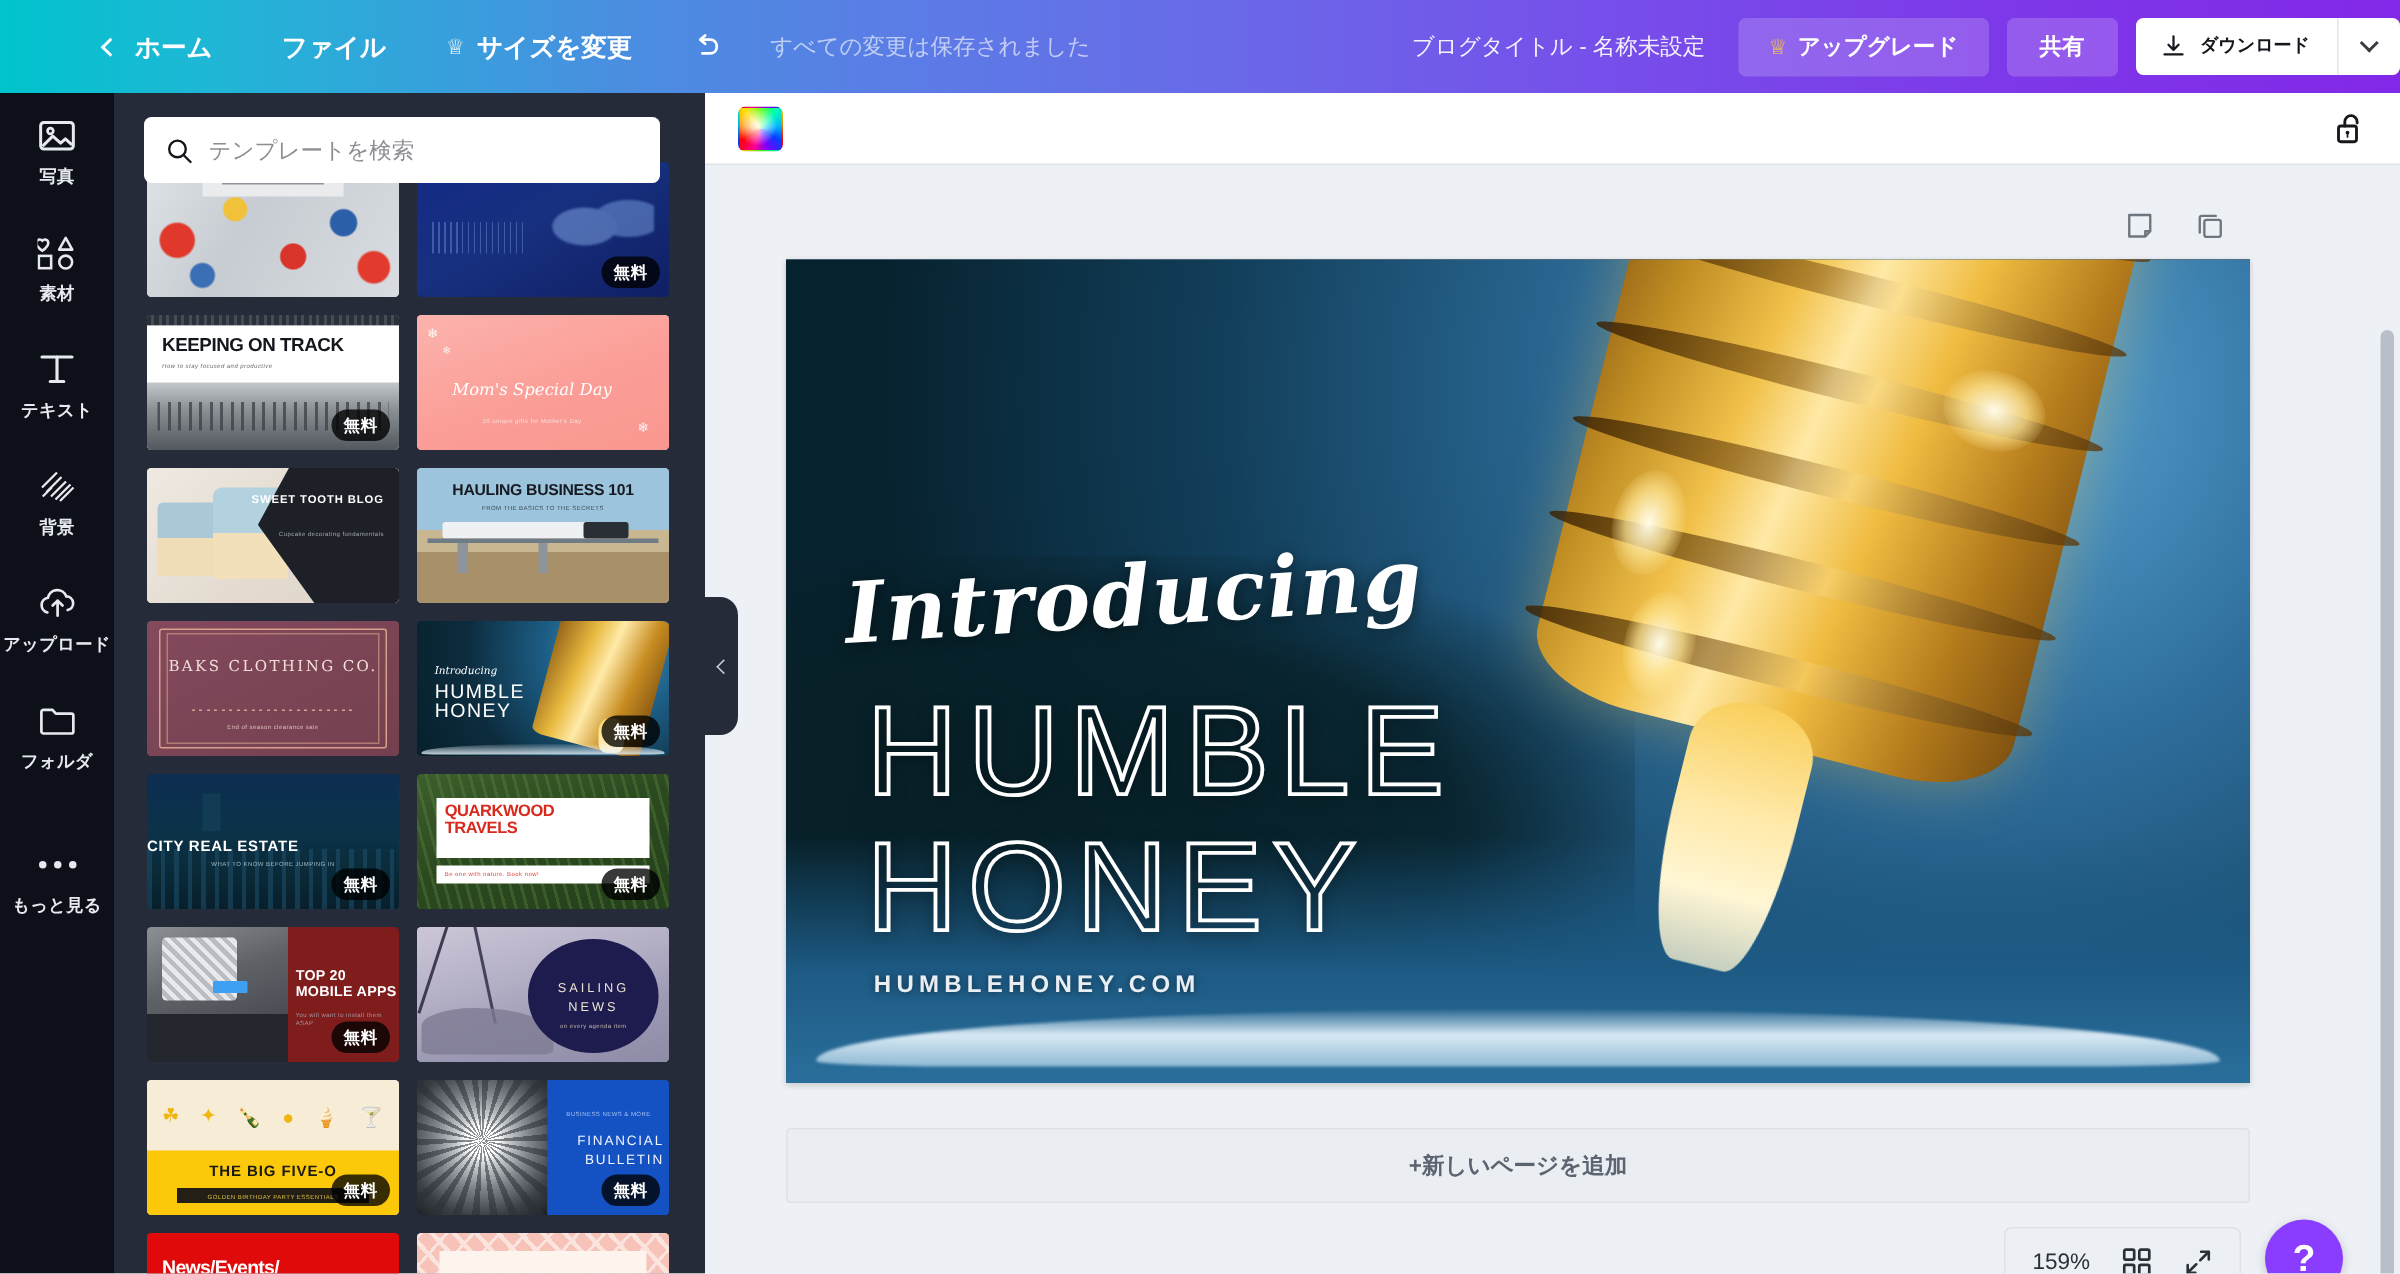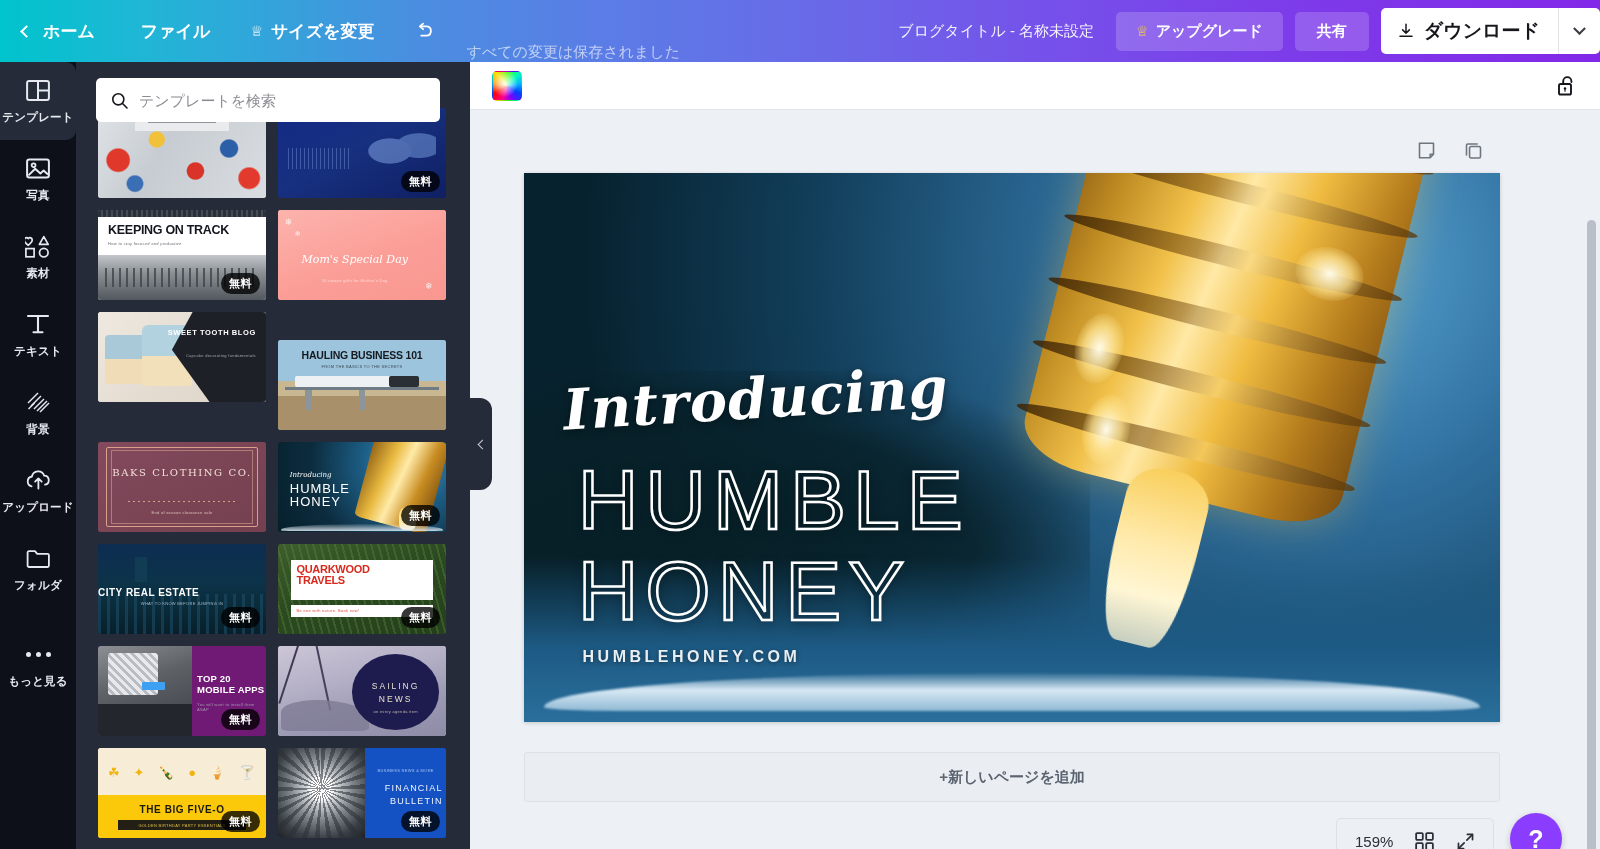--- a/index.html
+++ b/index.html
@@ -11,21 +11,21 @@
   }
   #app { position: relative; width: 1600px; height: 849px; }
 
   
   .topbar {
     position: absolute; top: 0; left: 0; width: 1600px; height: 62px;
     background: linear-gradient(90deg, #00c4cc 0%, #20b6d6 9%, #4a8ee0 26%, #5b7ce6 38%, #6a68e8 52%, #7650ea 66%, #7d3ae9 82%, #8228e8 100%);
     display: flex; align-items: center;
     z-index: 50;
   }
-  .tb-left { display: flex; align-items: flex-end; height: 100%; }
+  .tb-left { display: flex; align-items: center; height: 100%; padding-left: 47px; }
   .tb-item {
     display: flex; align-items: center; gap: 8px;
     color: #fff; font-size: 17px; font-weight: 700;
     padding: 0 20px; height: 100%;
     cursor: pointer; white-space: nowrap;
   }
   .tb-home { padding-left: 22px; padding-right: 26px; }
   .chev-left {
     display: inline-block; width: 9px; height: 9px;
     border-left: 2.2px solid #fff; border-bottom: 2.2px solid #fff;
@@ -53,22 +53,22 @@
     white-space: nowrap;
   }
   .btn-share {
     background: rgba(255,255,255,0.18);
     color: #fff; font-size: 15px; font-weight: 700;
     padding: 10px 22px; border-radius: 5px; cursor: pointer;
     white-space: nowrap;
   }
   .dl-group { display: flex; align-items: stretch; border-radius: 5px; overflow: hidden; }
   .btn-download {
-    background: #fff; color: #16161d; font-size: 19px; font-weight: 700;
-    padding: 10px 18px 10px 16px; display: flex; align-items: center; gap: 9px;
+    background: #fff; color: #16161d; font-size: 12px; font-weight: 700;
+    padding: 10px 18px 10px 16px; display: flex; align-items: flex-start; gap: 9px;
     cursor: pointer; white-space: nowrap;
   }
   .dl-caret {
     background: #fff; width: 42px; display: flex; align-items: center; justify-content: center;
     cursor: pointer; border-left: 1px solid #e4e4e8;
   }
   .caret-d {
     width: 9px; height: 9px; border-right: 2px solid #3b3b44; border-bottom: 2px solid #3b3b44;
     transform: rotate(45deg) translate(-2px,-2px);
   }
@@ -318,30 +318,20 @@
         </div>
         <div class="dl-caret">
           <span class="caret-d"></span>
         </div>
       </div>
     </div>
   </div>
 
   <div class="rail">
 
-    <div class="rail-item active">
-      <span class="rail-ico">
-        <svg width="24" height="21" viewBox="0 0 24 21" fill="none">
-          <rect x="1.1" y="1.1" width="21.8" height="18.8" rx="2" stroke="#e6e9ef" stroke-width="2"></rect>
-          <line x1="12" y1="1.1" x2="12" y2="19.9" stroke="#e6e9ef" stroke-width="2"></line>
-          <line x1="12" y1="10.5" x2="22.9" y2="10.5" stroke="#e6e9ef" stroke-width="2"></line>
-        </svg>
-      </span>
-      <span class="rail-label">テンプレート</span>
-    </div>
 
     <div class="rail-item">
       <span class="rail-ico">
         <svg width="24" height="21" viewBox="0 0 24 21" fill="none">
           <rect x="1.1" y="1.6" width="21.8" height="17.8" rx="2.2" stroke="#e6e9ef" stroke-width="2"></rect>
           <circle cx="7.6" cy="7.3" r="1.9" stroke="#e6e9ef" stroke-width="1.8"></circle>
           <path d="M2.4 17.4L9.2 10.8L14.4 15.4L17.6 12.6L22 16.6" stroke="#e6e9ef" stroke-width="2" stroke-linejoin="round" fill="none"></path>
         </svg>
       </span>
       <span class="rail-label">写真</span>
@@ -472,21 +462,21 @@
           <div style="position:absolute;left:4%;top:26%;width:26%;height:54%;border-radius:4px 4px 2px 2px;
             background:linear-gradient(180deg,#aac9d8 0 48%,#f0dcb6 48% 100%);"></div>
           <div style="position:absolute;left:26%;top:14%;width:30%;height:68%;border-radius:6px 6px 2px 2px;
             background:linear-gradient(180deg,#b3d2e0 0 50%,#f2e0bb 50% 100%);"></div>
           <div style="position:absolute;right:0;top:0;width:56%;height:100%;background:#1d2026;
             clip-path:polygon(22% 0,100% 0,100% 100%,40% 100%,0 42%);"></div>
           <div class="th-t" style="right:6%;top:18%;font-size:7.5px;font-weight:700;text-align:right;line-height:1.25;letter-spacing:.6px;">SWEET TOOTH BLOG</div>
           <div class="th-t mini" style="right:6%;top:46%;text-align:right;color:#b9bec6;">Cupcake decorating fundamentals</div>
         </div>
 
-        <div class="tpl" style="background:#a9c6d8;margin-top:28px;">
+        <div class="tpl" style="background:#a9c6d8;">
           <div class="th" style="background:linear-gradient(180deg,#9cc4dc 0 46%,#c9b792 46% 62%,#a8916a 62% 100%);"></div>
           <div style="position:absolute;left:10%;top:40%;width:62%;height:12%;background:#eef1f3;border-radius:2px;"></div>
           <div style="position:absolute;left:66%;top:40%;width:18%;height:12%;background:#2a2f36;border-radius:2px;"></div>
           <div style="position:absolute;left:4%;top:52%;width:92%;height:4%;background:#6f7c86;"></div>
           <div style="position:absolute;left:16%;top:56%;width:4%;height:22%;background:#8d949a;"></div>
           <div style="position:absolute;left:48%;top:56%;width:4%;height:22%;background:#8d949a;"></div>
           <div class="th-t" style="left:0;right:0;top:10%;text-align:center;font-size:10.5px;font-weight:700;color:#161a20;letter-spacing:-0.2px;">HAULING BUSINESS 101</div>
           <div class="th-t mini" style="left:0;right:0;top:27%;text-align:center;color:#2c333b;">FROM THE BASICS TO THE SECRETS</div>
         </div>
 
@@ -528,21 +518,21 @@
           <div class="th" style="background:linear-gradient(160deg,#3d5e2c 0%,#2c4a20 45%,#24401c 100%);"></div>
           <div style="position:absolute;inset:0;opacity:.35;
             background:repeating-linear-gradient(75deg,#5d8a43 0 2px,transparent 2px 7px);"></div>
           <div style="position:absolute;left:8%;top:18%;width:84%;height:44%;background:#fff;"></div>
           <div class="th-t" style="left:11%;top:22%;color:#d9291c;font-size:11px;font-weight:700;line-height:1.0;letter-spacing:-.3px;">QUARKWOOD<br>TRAVELS</div>
           <div style="position:absolute;left:8%;top:68%;width:84%;height:13%;background:#fff;"></div>
           <div class="th-t mini" style="left:11%;top:71%;color:#d9291c;">Be one with nature. Book now!</div>
           <div class="badge-free">無料</div>
         </div>
 
-        <div class="tpl" style="background:#701a75;">
+        <div class="tpl" style="background:#7f1d1d;">
           <div style="position:absolute;left:0;top:0;width:56%;height:100%;
             background:linear-gradient(160deg,#8c8f94 0%,#5e6166 40%,#3a3d44 100%);"></div>
           <div style="position:absolute;left:6%;top:8%;width:30%;height:46%;border-radius:3px;
             background:repeating-linear-gradient(45deg,#e7e9ec 0 3px,#b9bdc3 3px 6px);"></div>
           <div style="position:absolute;left:26%;top:40%;width:14%;height:9%;background:#3da0f2;border-radius:1px;"></div>
           <div style="position:absolute;left:0;bottom:0;width:56%;height:36%;background:#23262c;"></div>
           <div class="th-t" style="left:59%;top:30%;font-size:9.5px;font-weight:700;line-height:1.18;letter-spacing:.2px;">TOP 20<br>MOBILE APPS</div>
           <div class="th-t mini" style="left:59%;top:62%;color:#a8adb5;">You will want to install them ASAP</div>
           <div class="badge-free">無料</div>
         </div>

